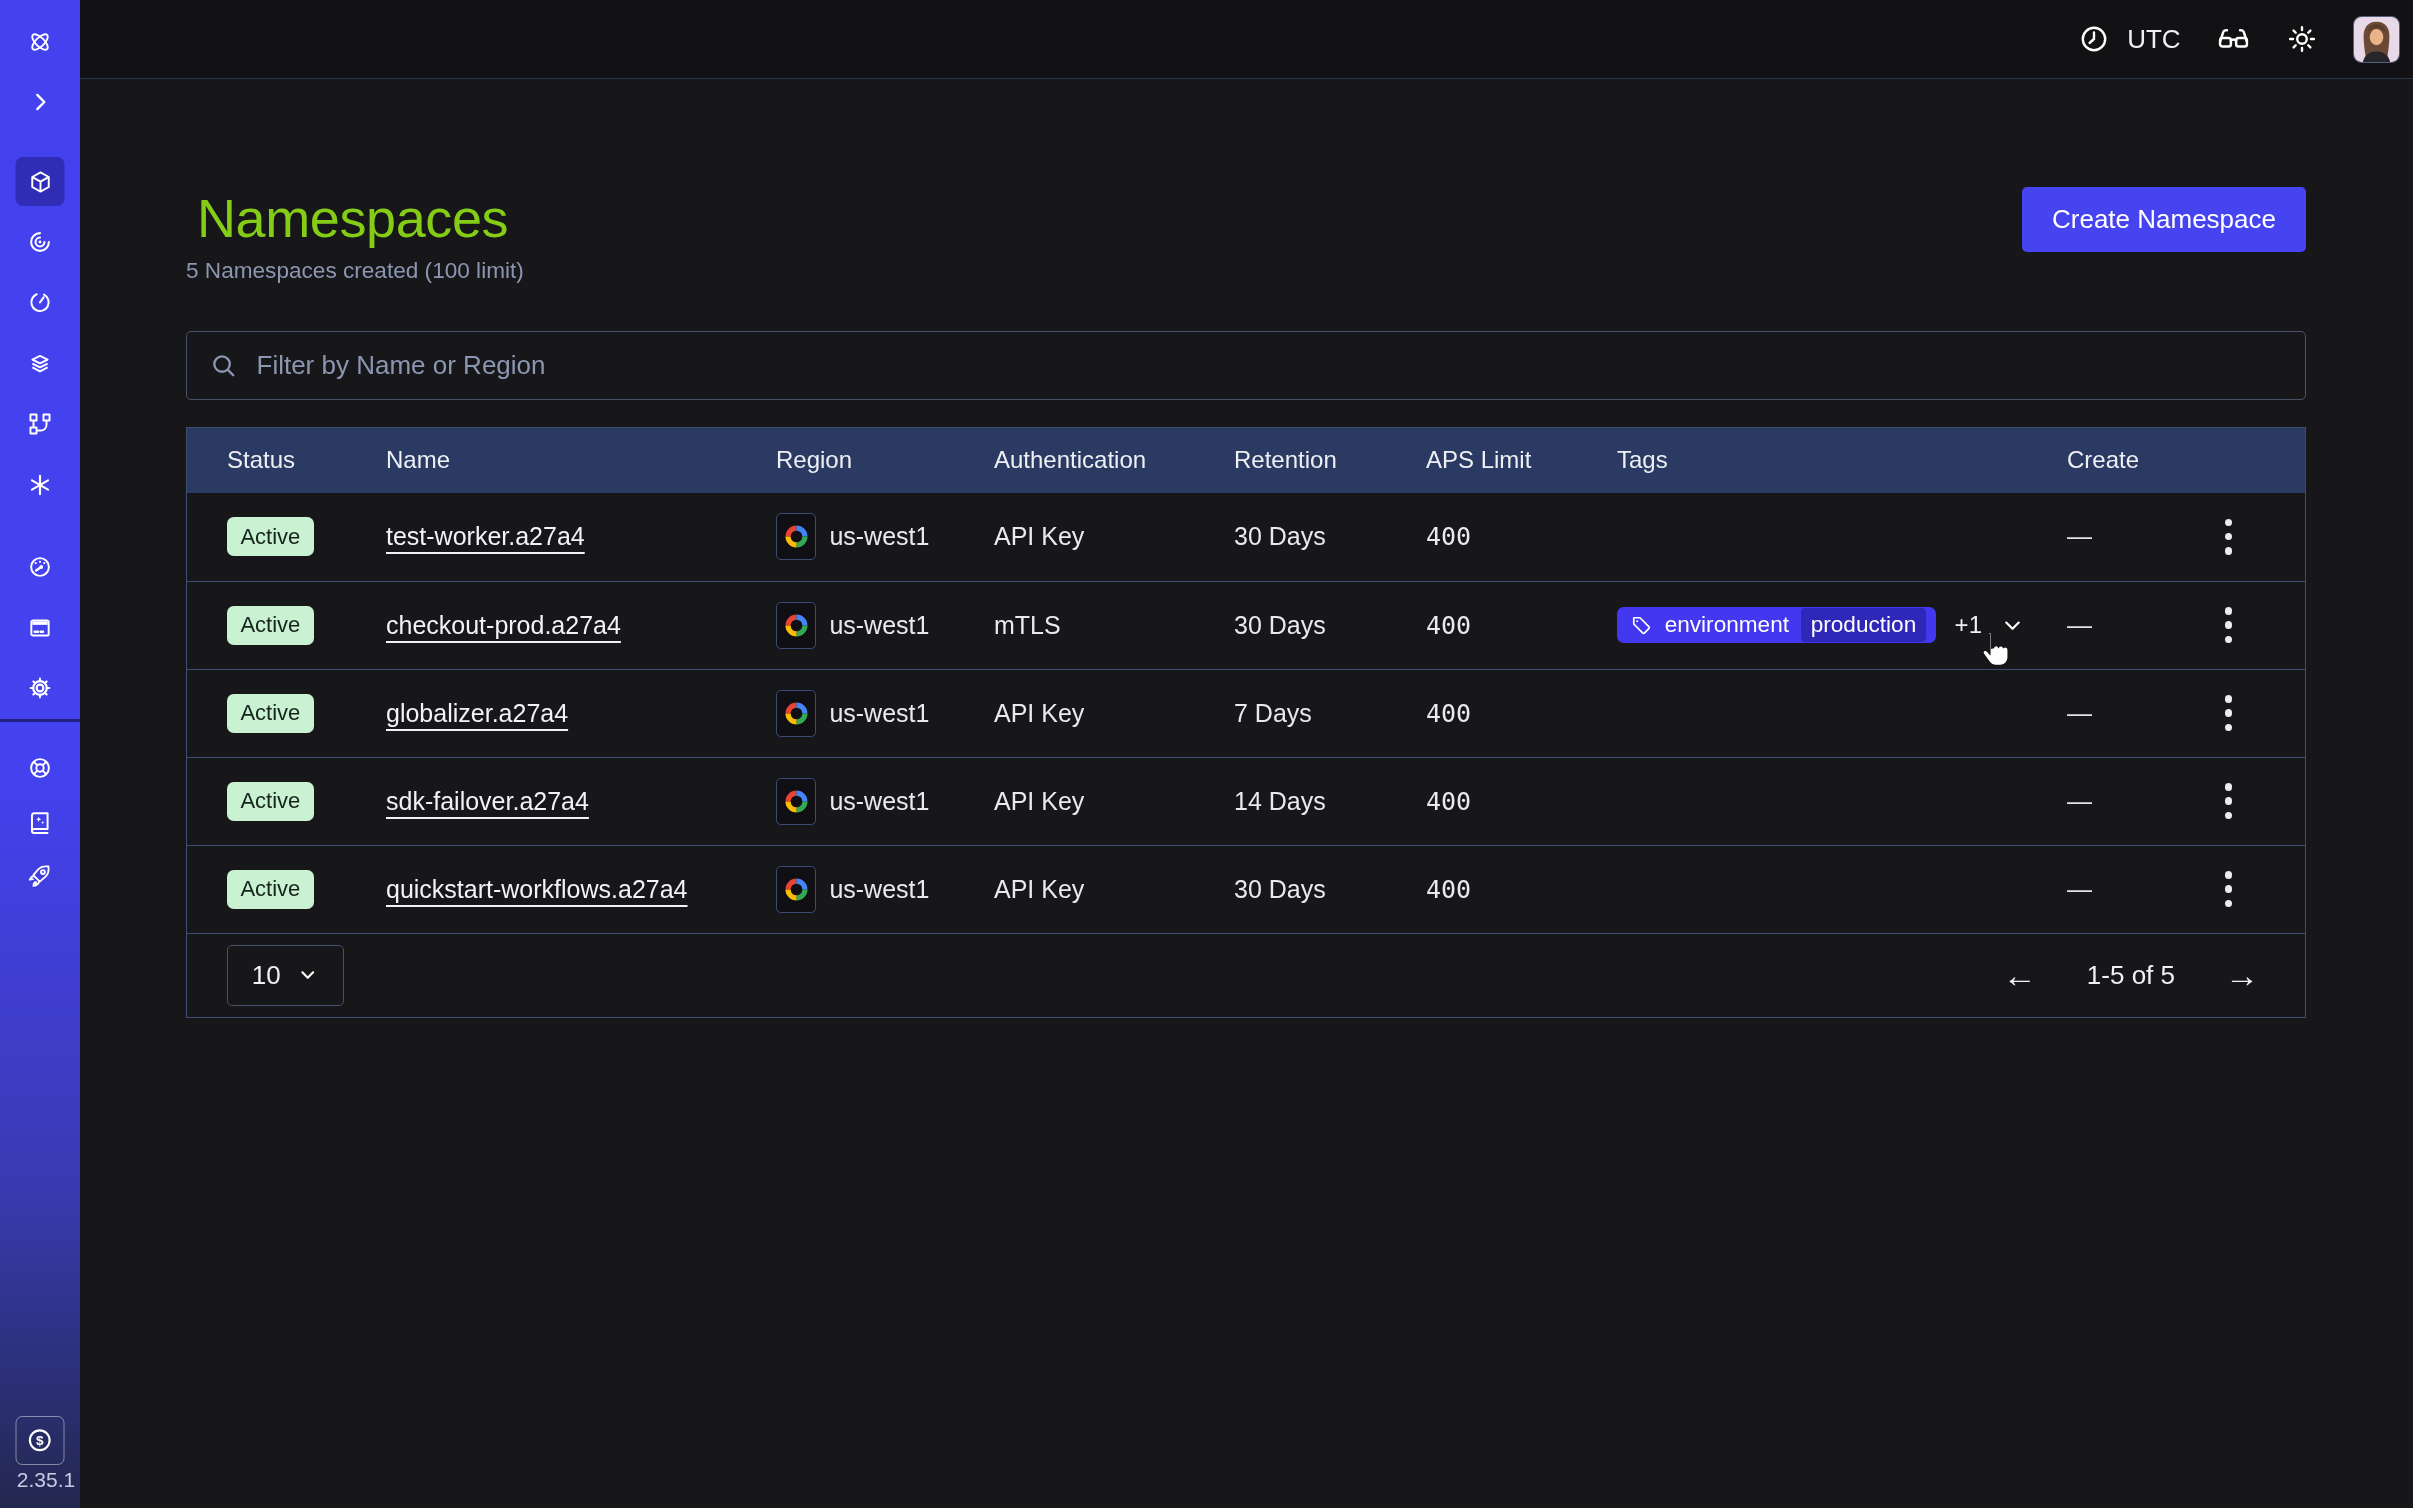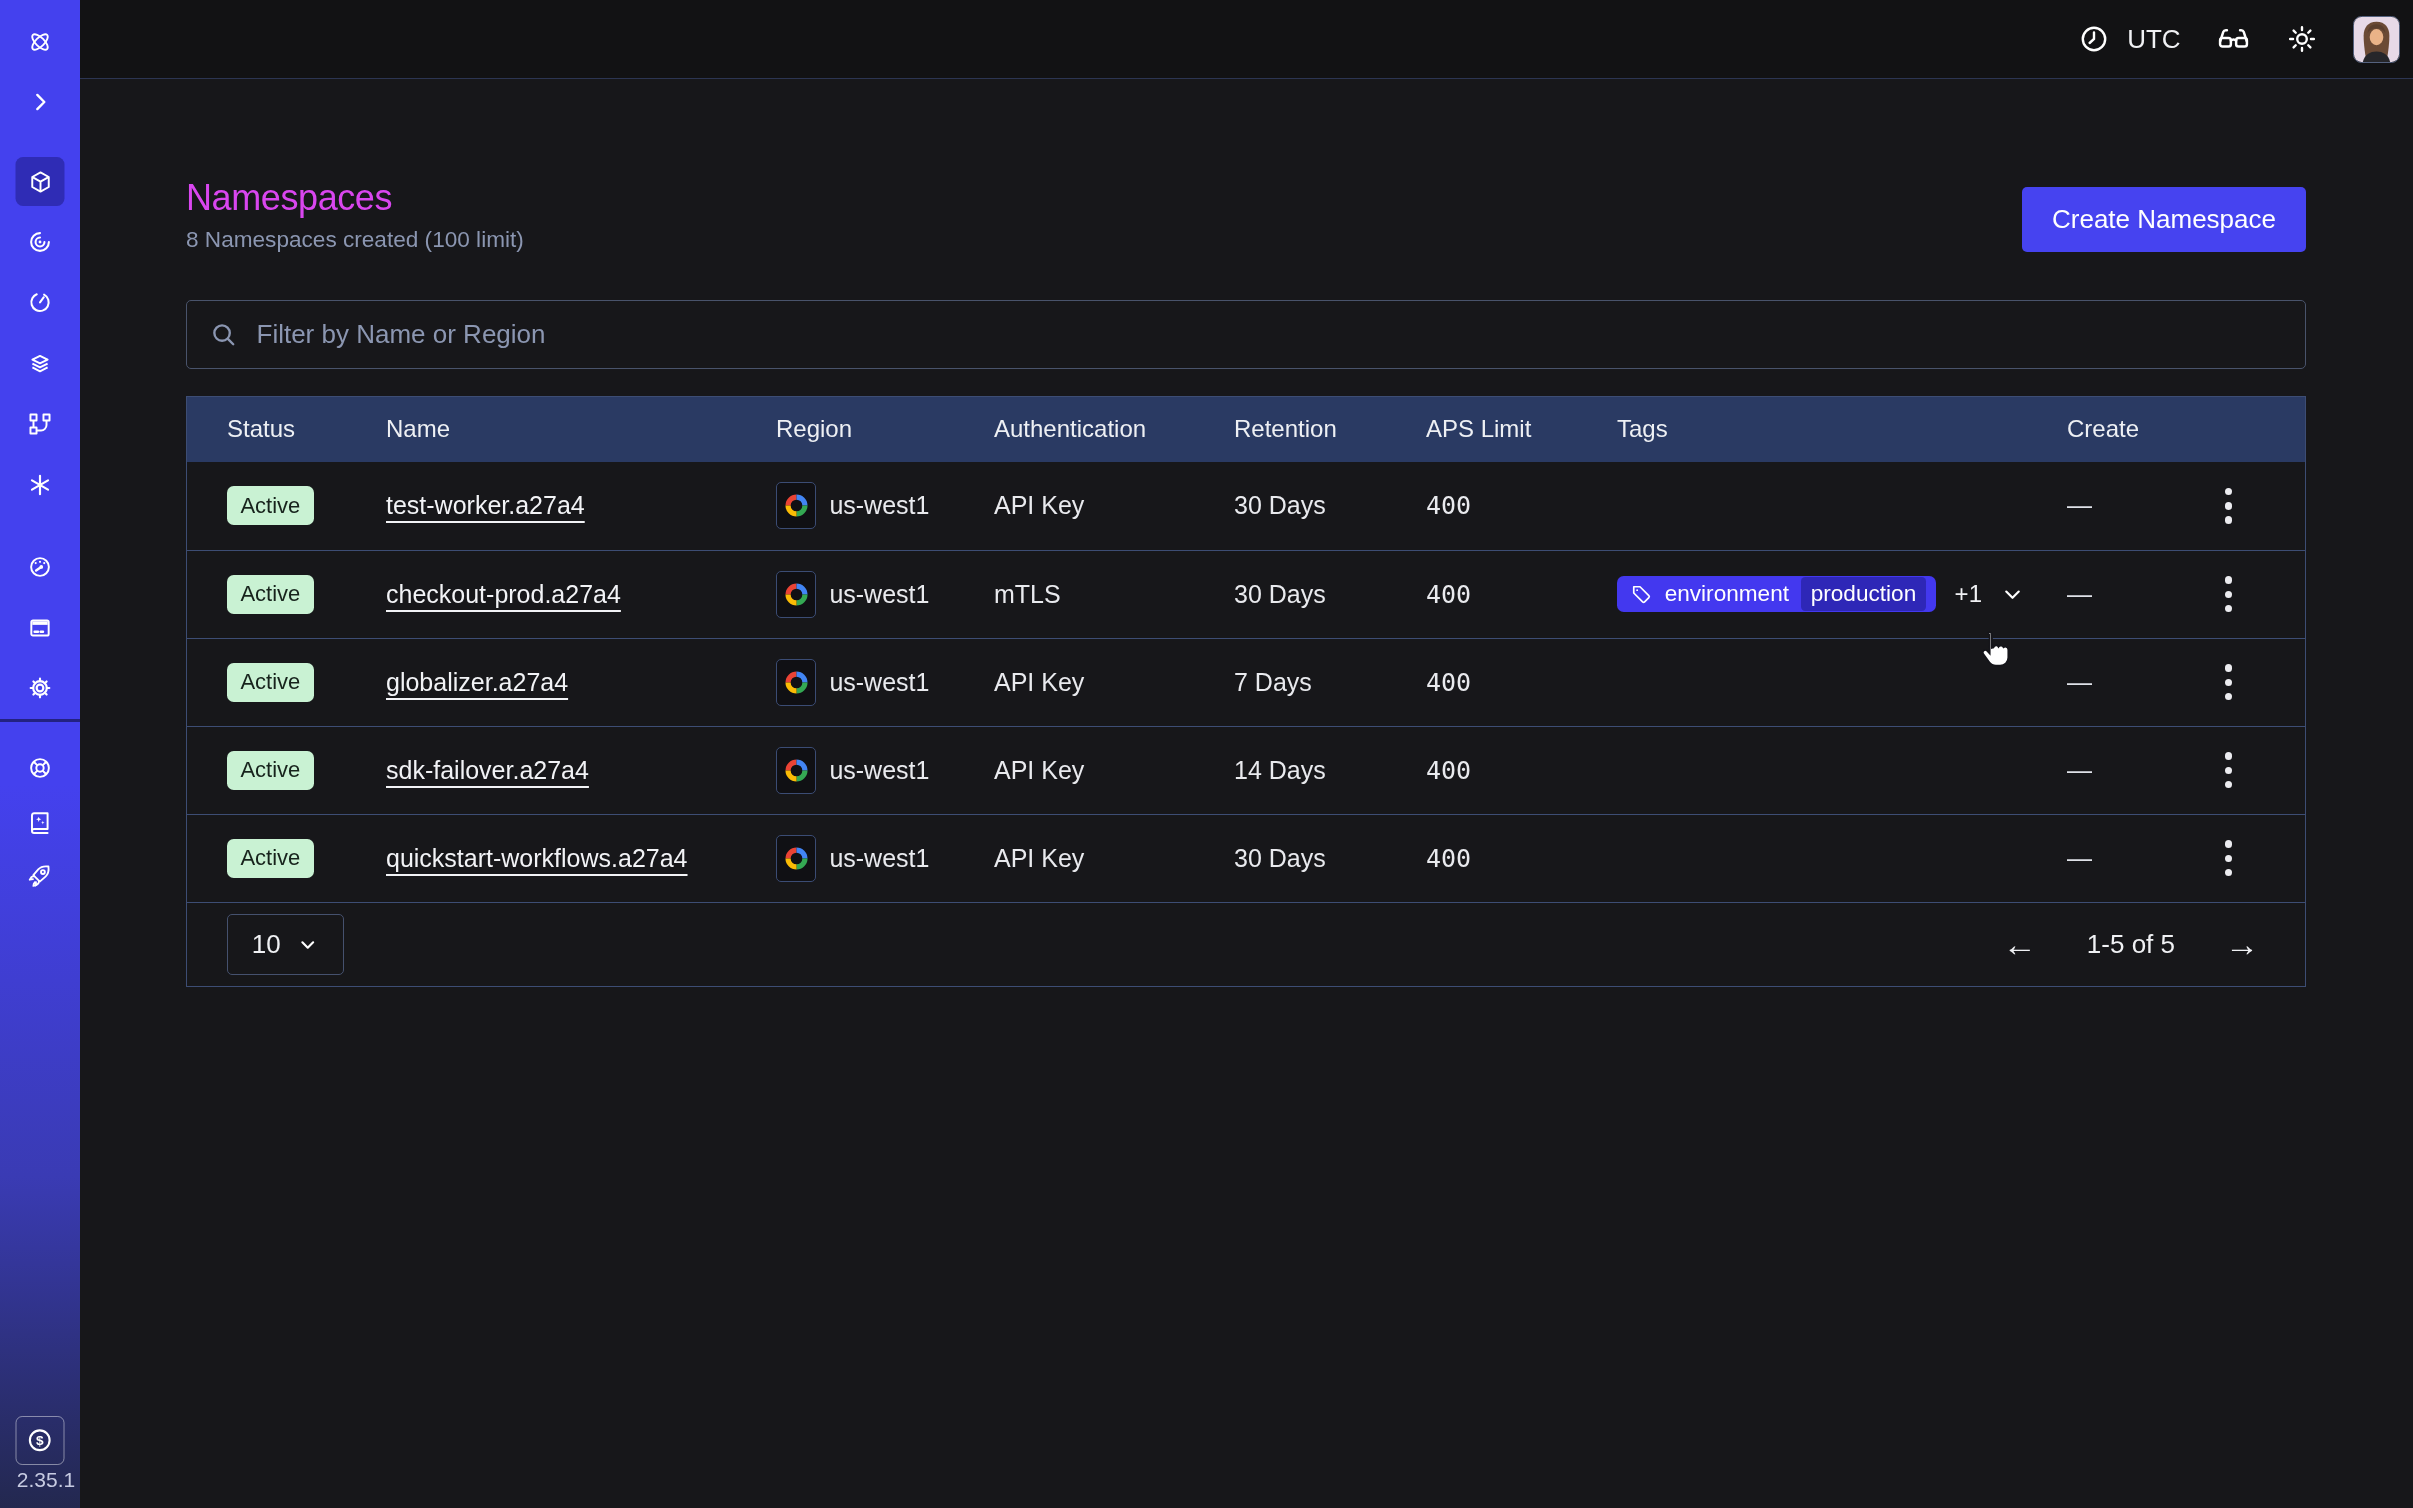--- a/index.html
+++ b/index.html
@@ -24,21 +24,21 @@
     border-bottom:1.7px solid #2c3552;display:flex;align-items:center;justify-content:flex-end;gap:35px;padding-right:13.4px;}
   .tz{display:flex;align-items:center;gap:17px;font-size:26px;color:#f0f1f4;cursor:pointer;}
   .tb-icon{display:flex;align-items:center;justify-content:center;cursor:pointer;}
   .avatar{width:47px;height:47px;border-radius:8.4px;border:1.7px solid #55627f;overflow:hidden;cursor:pointer;flex:0 0 auto;}
   .avatar svg{display:block;width:100%;height:100%;}
 
   
   .main{position:absolute;left:80px;top:80px;right:0;bottom:0;}
   .container{width:2120px;margin:99px 0 0 106px;}
   .page-head{display:flex;justify-content:space-between;align-items:flex-start;}
-  .page-title{font-size:36px;font-weight:500;color:#d946ef;letter-spacing:-0.4px;line-height:1.05;margin:0;}
+  .page-title{font-size:54px;font-weight:500;color:#84cc16;letter-spacing:-0.4px;line-height:1.05;margin:11px;}
   .page-sub{font-size:22.6px;color:var(--muted_text,#8b96b1);margin-top:10px;}
   .btn-primary{margin-top:8.4px;height:65px;padding:0 30px;background:var(--accent,#4643f0);color:#fff;
     font-size:26px;font-weight:500;border:none;border-radius:5px;cursor:pointer;font-family:inherit;}
 
   .searchbar{margin-top:47px;height:69px;border:1.7px solid #49536b;border-radius:5px;
     display:flex;align-items:center;gap:17px;padding:0 22px;background:transparent;}
   .searchbar input{flex:1;background:transparent;border:none;outline:none;color:#e9eaee;
     font-size:26px;font-family:inherit;}
   .searchbar input::placeholder{color:var(--muted_text,#8b96b1);}
 
@@ -222,21 +222,21 @@
         <path d="M11 56c2-9 9-13 17-13s15 4 17 13z" fill="#26262a"></path>
       </svg>
     </div>
   </header>
 
   <main class="main">
     <div class="container">
       <div class="page-head">
         <div>
           <h1 class="page-title">Namespaces</h1>
-          <div class="page-sub">8 Namespaces created (100 limit)</div>
+          <div class="page-sub">5 Namespaces created (100 limit)</div>
         </div>
         <button class="btn-primary">Create Namespace</button>
       </div>
 
       <div class="searchbar">
         <svg viewBox="0 0 24 24" width="28.5" height="28.5" fill="none" stroke="#8b96b1" stroke-width="2" stroke-linecap="round">
           <circle cx="11" cy="11" r="6.5"></circle>
             <path d="M15.9 15.9L20.4 20.4"></path>
         </svg>
         <input type="text" placeholder="Filter by Name or Region" style="">

